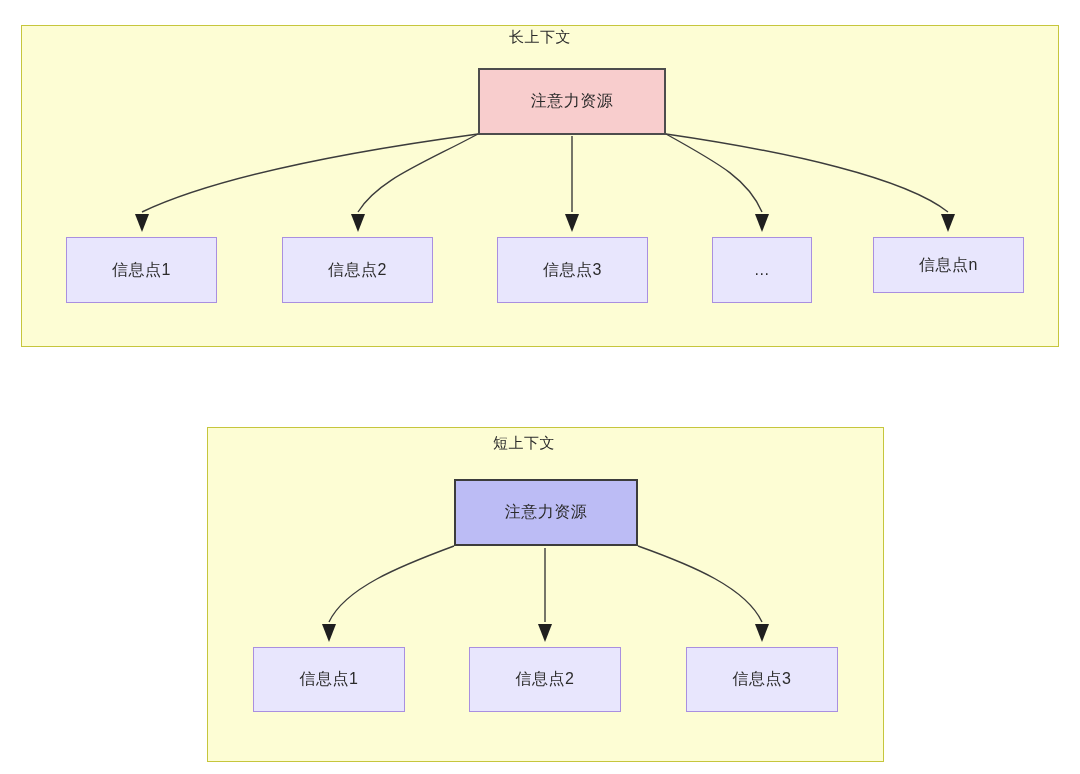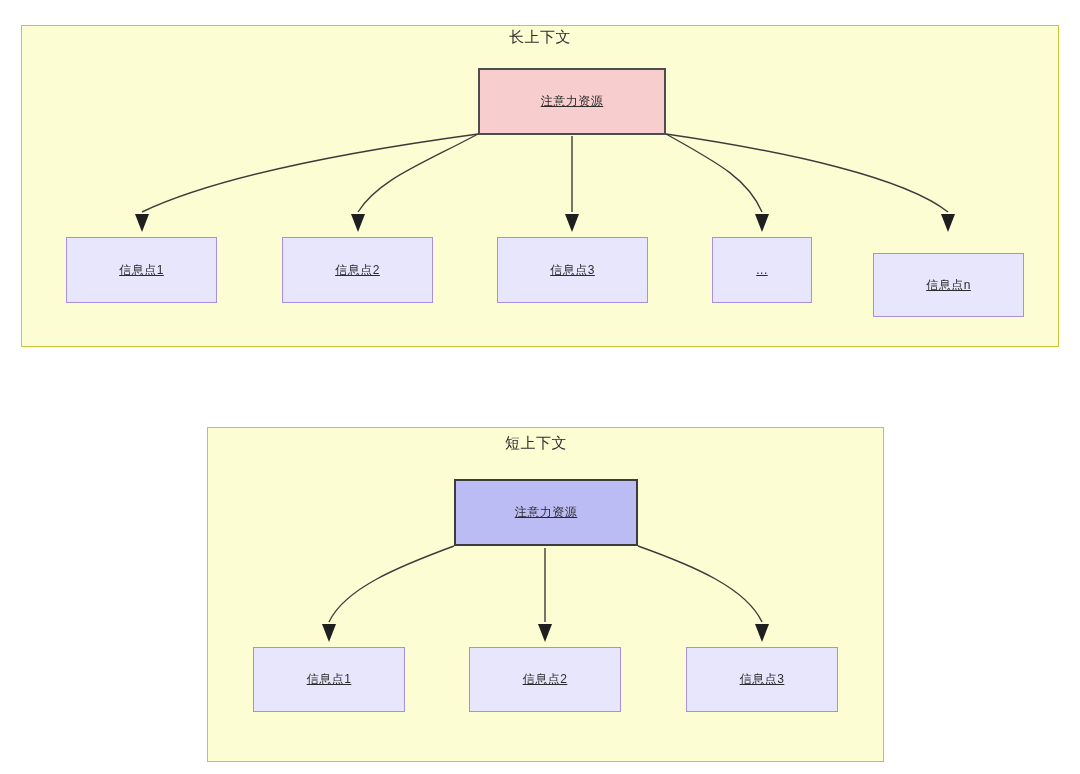--- a/index.html
+++ b/index.html
@@ -36,25 +36,24 @@
     color: #2b2b2b;
     white-space: nowrap;
     letter-spacing: 0.5px;
   }
   .node {
     position: absolute;
     box-sizing: border-box;
     display: flex;
     align-items: center;
     justify-content: center;
-    font-size: 12px;
+    font-size: 16px;
     color: #2b2b2b;
     white-space: nowrap;
     letter-spacing: 0.5px;
-    text-decoration: underline;
   }
   .node-root-long {
     background: #f8cdcd;
     border: 2px solid #4d4d4d;
   }
   .node-root-short {
     background: #bcbcf5;
     border: 2px solid #3c3c3c;
   }
   .node-leaf {
@@ -111,25 +110,25 @@
   <div class="node node-root-long" style="left:478px; top:68px; width:188px; height:67px;">注意力资源</div>
 
   <div class="node node-leaf" style="left:66px; top:237px; width:151px; height:66px;">信息点1</div>
 
   <div class="node node-leaf" style="left:282px; top:237px; width:151px; height:66px;">信息点2</div>
 
   <div class="node node-leaf" style="left:497px; top:237px; width:151px; height:66px;">信息点3</div>
 
   <div class="node node-leaf" style="left:712px; top:237px; width:100px; height:66px;">...</div>
 
-  <div class="node node-leaf" style="left:873px; top:237px; width:151px; height:64px;margin-top:16px;">信息点n</div>
+  <div class="node node-leaf" style="left:873px; top:237px; width:151px; height:56px;">信息点n</div>
 
   <div class="group-box" style="left:207px; top:427px; width:677px; height:335px;"></div>
 
-  <div class="group-title" style="left:436px; top:434px; width:200px;">短上下文</div>
+  <div class="group-title" style="left:424px; top:434px; width:200px;">短上下文</div>
 
   <svg class="edges">
 
     <path d="M 454 546 C 400 566 345 588 329 622"></path>
     <polygon points="329,642 322,624 336,624"></polygon>
 
     <path d="M 545 548 L 545 622"></path>
     <polygon points="545,642 538,624 552,624"></polygon>
 
     <path d="M 638 546 C 694 566 746 588 762 622"></path>

